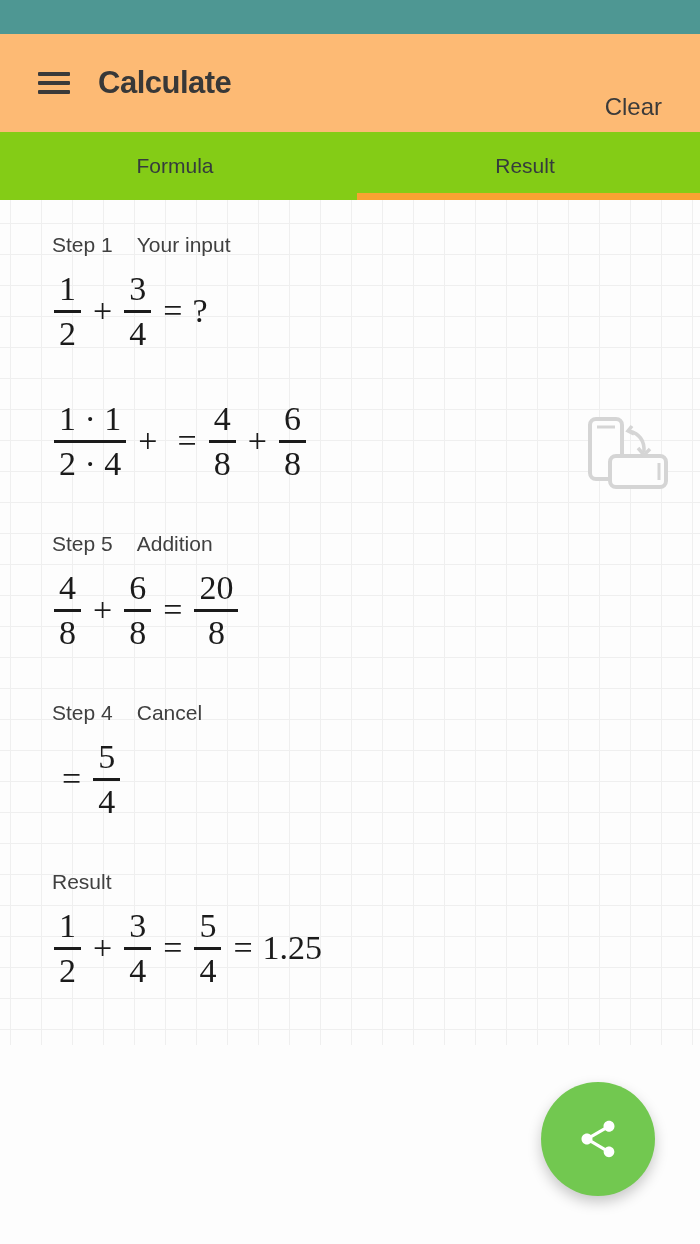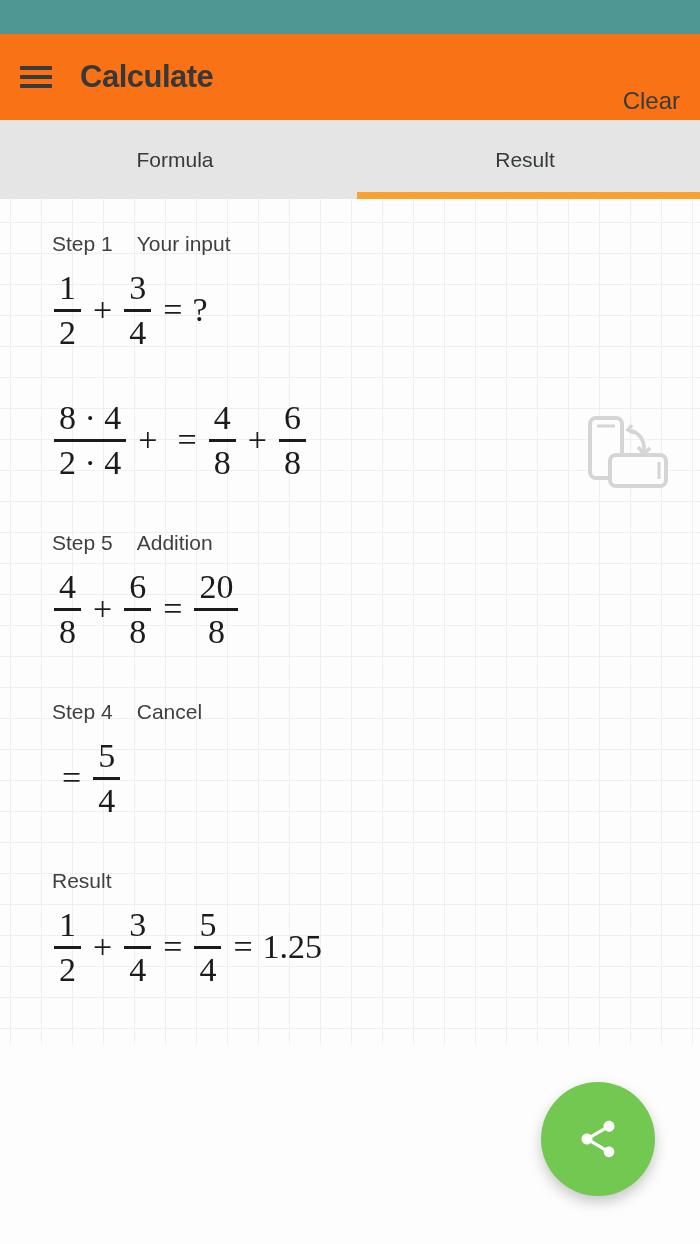--- a/index.html
+++ b/index.html
@@ -6,38 +6,38 @@
   html,body { width:700px; height:1244px; }
   body {
     position:relative; overflow:hidden;
     font-family:"Liberation Sans","DejaVu Sans",sans-serif;
     background:#fdfdfd;
   }
 
   
   .statusbar { height:34px; background:#4E9793; }
   .appbar {
-    height:86px; background:#f97316;
-    display:flex; align-items:center; padding:0 20px;
+    height:98px; background:#fdba74;
+    display:flex; align-items:center; padding:0 38px;
   }
   .hamburger { width:32px; display:flex; flex-direction:column; gap:5px; cursor:pointer; }
   .hamburger span { display:block; height:4px; border-radius:1px; background:#3A3A3A; }
   .app-title {
     margin-left:28px; font-size:31px; font-weight:700;
     color:#383838; letter-spacing:-0.5px;
   }
   .clear-btn {
     margin-left:auto; font-size:24px; color:#3A3A3A;
     background:none; border:none; cursor:pointer;
     font-family:"Liberation Sans",sans-serif;
     margin-top:48px;
   }
 
   .tabbar {
-    position:relative; height:79px; background:#e5e5e5;
+    position:relative; height:68px; background:#84cc16;
     display:flex;
   }
   .tab {
     flex:1; display:flex; align-items:center; justify-content:center;
     font-size:21px; color:#353B3D; cursor:pointer;
   }
   .tab-indicator {
     position:absolute; bottom:0; left:51%; right:0; height:7px;
     background:#F9A232;
   }
@@ -129,21 +129,21 @@
           <span class="bar"></span>
           <span class="den">4</span>
         </span>
         <span class="op">=</span>
         <span class="txt">?</span>
       </div>
     </section>
     <section class="formula-section">
       <div class="math-row">
         <span class="frac">
-          <span class="num">8 · 4</span>
+          <span class="num">1 · 1</span>
           <span class="bar"></span>
           <span class="den">2 · 4</span>
         </span>
         <span class="op">+</span>
         <span class="op">=</span>
         <span class="frac">
           <span class="num">4</span>
           <span class="bar"></span>
           <span class="den">8</span>
         </span>

